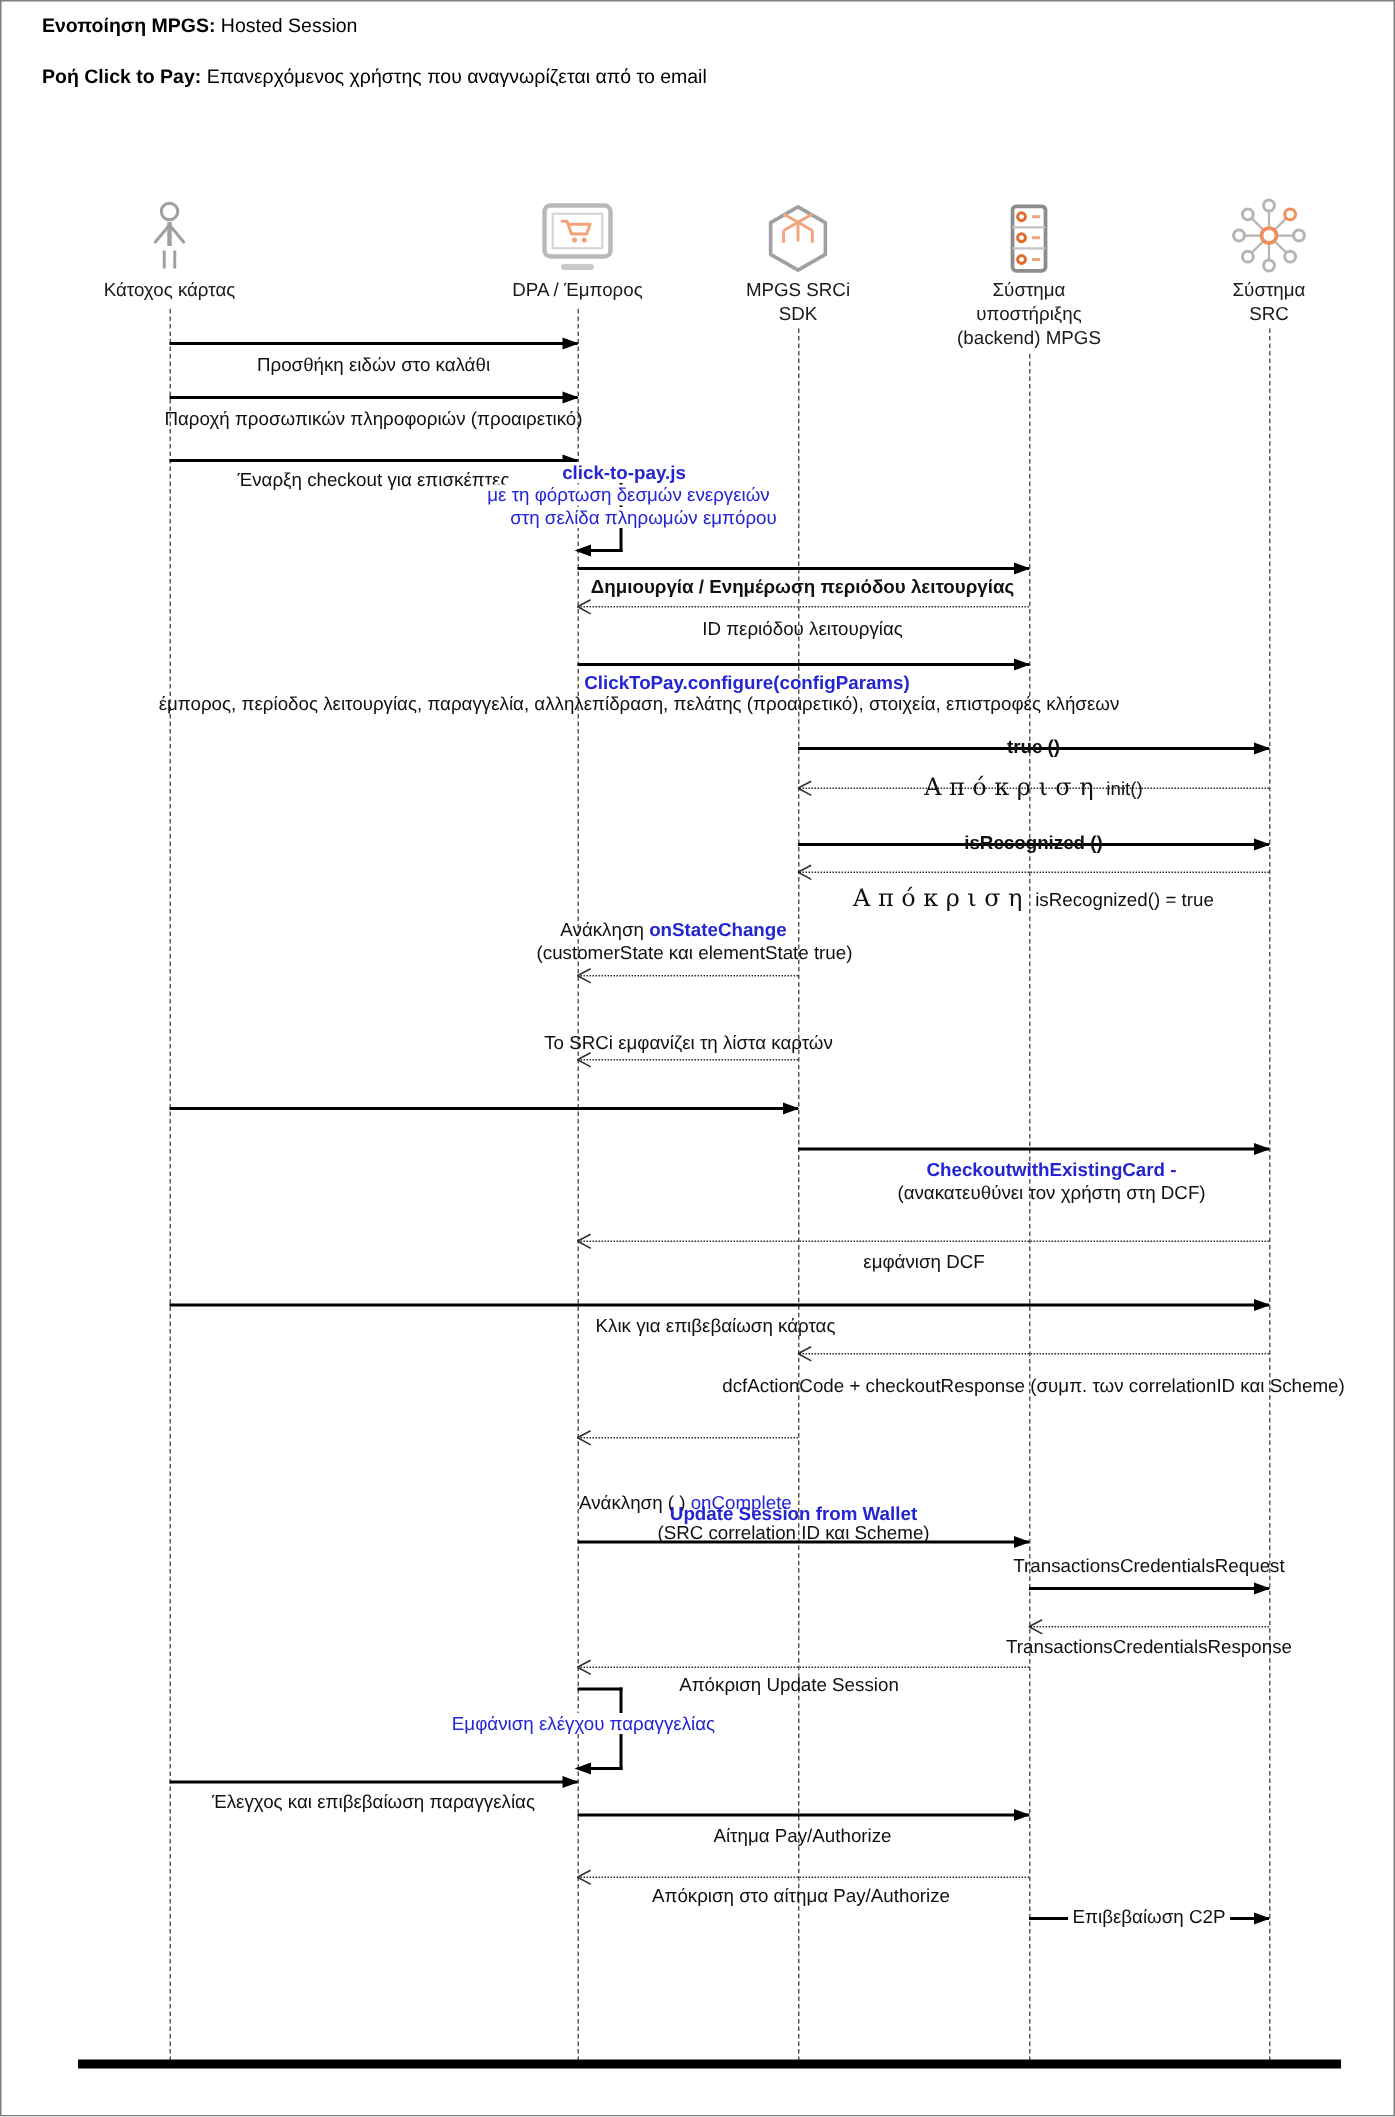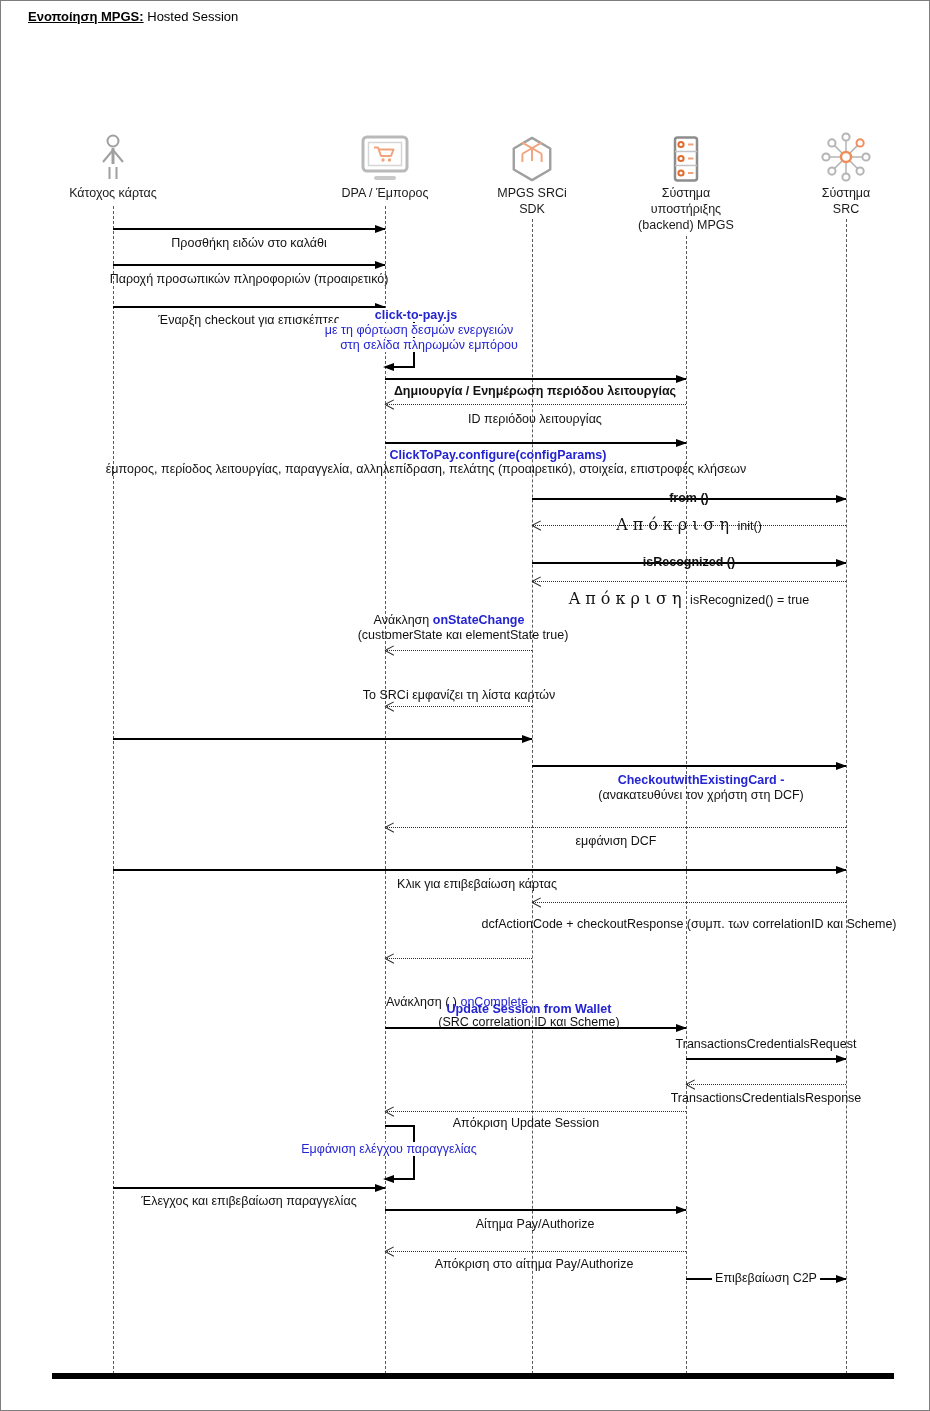--- a/index.html
+++ b/index.html
@@ -1,20 +1,20 @@
 <!DOCTYPE html>
 <html style="--blue: #2424d2; --icon-gray: #a0a0a0; --icon-orange: #ef8e5a; --icon-orange-dark: #e06b2e; --icon-orange-light: #f2a37c;"><head>
 <meta charset="utf-8">
 <style>
   :root{ --blue:#2424d2; --icon-gray:#a0a0a0; --icon-orange:#ef8e5a; --icon-orange-dark:#e06b2e; --icon-orange-light:#f2a37c; }
   html,body{margin:0;padding:0;background:#fff;}
   body{font-family:"Liberation Sans","DejaVu Sans",sans-serif;}
   .page{position:relative;width:928px;height:1409px;border:1px solid #7e7e7e;background:#fff;overflow:hidden;}
   .h-row{position:absolute;left:27px;font-size:13px;color:#000;white-space:nowrap;}
-  .h-label{font-weight:bold;text-decoration:underline;}
+  .h-label{font-weight:bold;}
   #diagram-canvas{position:absolute;left:0;top:0;right:0;bottom:0;}
   .actor{position:absolute;width:150px;text-align:center;}
   .actor-icon{height:52px;display:flex;align-items:flex-end;justify-content:center;}
   .actor-label{font-size:12.5px;line-height:16px;color:#1a1a1a;margin-top:2px;}
   .lifeline{position:absolute;width:0;border-left:1px dashed #5a5a5a;}
   .arrow{position:absolute;height:0;}
   .ln{display:block;position:absolute;left:0;right:0;top:0;height:0;}
   .ln-solid{border-top:2px solid #000;}
   .ln-dotted{border-top:1.5px dotted #2e2e2e;}
   .sh{position:absolute;width:0;height:0;border-top:4.5px solid transparent;border-bottom:4.5px solid transparent;top:-3.5px;}
@@ -34,20 +34,21 @@
   .s-bb{color:var(--blue);font-weight:bold;}
   .s-bn{color:var(--blue);}
   .s-sp{font-family:"DejaVu Serif","Liberation Serif",serif;letter-spacing:5px;font-size:16px;}
   .endbar{position:absolute;background:#000;}
 </style>
 </head>
 <body>
 
 <div class="page">
   <div class="h-row" style="top:8px"><span class="h-label">Ενοποίηση MPGS:</span><span> Hosted Session</span></div>
+  <div class="h-row" style="top:42px"><span class="h-label">Ροή Click to Pay:</span><span> Επανερχόμενος χρήστης που αναγνωρίζεται από το email</span></div>
   <div id="diagram-canvas">
       <div class="actor" style="left: 37px; top: 130px;">
         <div class="actor-icon">
           <svg width="44" height="50" viewBox="0 0 44 50">
             <circle cx="22" cy="8" r="5.5" style="fill:none;stroke:var(--icon-gray);stroke-width:2"></circle>
             <path d="M22 15 L22 31" style="fill:none;stroke:var(--icon-gray);stroke-width:3"></path>
             <path d="M22 17 L12 29 M22 17 L32 29" style="fill:none;stroke:var(--icon-gray);stroke-width:2"></path>
             <path d="M18.5 34 L18.5 46 M25.5 34 L25.5 46" style="fill:none;stroke:var(--icon-gray);stroke-width:2"></path>
           </svg>
         </div>
@@ -238,21 +239,21 @@
       <div class="dtext center" style="left: 248px; top: 235px;"><span>Προσθήκη ειδών στο καλάθι</span></div>
       <div class="dtext center" style="left: 248px; top: 271px;"><span>Παροχή προσωπικών πληροφοριών (προαιρετικό)</span></div>
       <div class="dtext center" style="left: 248px; top: 312px;"><span>Έναρξη checkout για επισκέπτες</span></div>
       <div class="dtext center wbg" style="left: 415px; top: 307px;"><span class="s-bb">click-to-pay.js</span></div>
       <div class="dtext center wbg" style="left: 418px; top: 322px;"><span class="s-bn">με τη φόρτωση δεσμών ενεργειών</span></div>
       <div class="dtext center wbg" style="left: 428px; top: 337px;"><span class="s-bn">στη σελίδα πληρωμών εμπόρου</span></div>
       <div class="dtext center" style="left: 534px; top: 383px;"><span class="s-b">Δημιουργία / Ενημέρωση περιόδου λειτουργίας</span></div>
       <div class="dtext center" style="left: 534px; top: 411px;"><span>ID περιόδου λειτουργίας</span></div>
       <div class="dtext center" style="left: 497px; top: 447px;"><span class="s-bb">ClickToPay.configure(configParams)</span></div>
       <div class="dtext center" style="left: 425px; top: 461px;"><span>έμπορος, περίοδος λειτουργίας, παραγγελία, αλληλεπίδραση, πελάτης (προαιρετικό), στοιχεία, επιστροφές κλήσεων</span></div>
-      <div class="dtext center" style="left: 688px; top: 490px;"><span class="s-b">from ()</span></div>
+      <div class="dtext center" style="left: 688px; top: 490px;"><span class="s-b">true ()</span></div>
       <div class="dtext center" style="left: 688px; top: 517px;"><span class="s-sp">Απόκριση</span><span> init()</span></div>
       <div class="dtext center" style="left: 688px; top: 554px;"><span class="s-b">isRecognized ()</span></div>
       <div class="dtext center" style="left: 688px; top: 591px;"><span class="s-sp">Απόκριση</span><span> isRecognized() = true</span></div>
       <div class="dtext center" style="left: 448px; top: 612px;"><span>Ανάκληση </span><span class="s-bb">onStateChange</span></div>
       <div class="dtext center" style="left: 462px; top: 627px;"><span>(customerState και elementState true)</span></div>
       <div class="dtext center" style="left: 458px; top: 687px;"><span>Το SRCi εμφανίζει τη λίστα καρτών</span></div>
       <div class="dtext center" style="left: 700px; top: 772px;"><span class="s-bb">CheckoutwithExistingCard -</span></div>
       <div class="dtext center" style="left: 700px; top: 787px;"><span>(ανακατευθύνει τον χρήστη στη DCF)</span></div>
       <div class="dtext center" style="left: 615px; top: 833px;"><span>εμφάνιση DCF</span></div>
       <div class="dtext center" style="left: 476px; top: 876px;"><span>Κλικ για επιβεβαίωση κάρτας</span></div>

